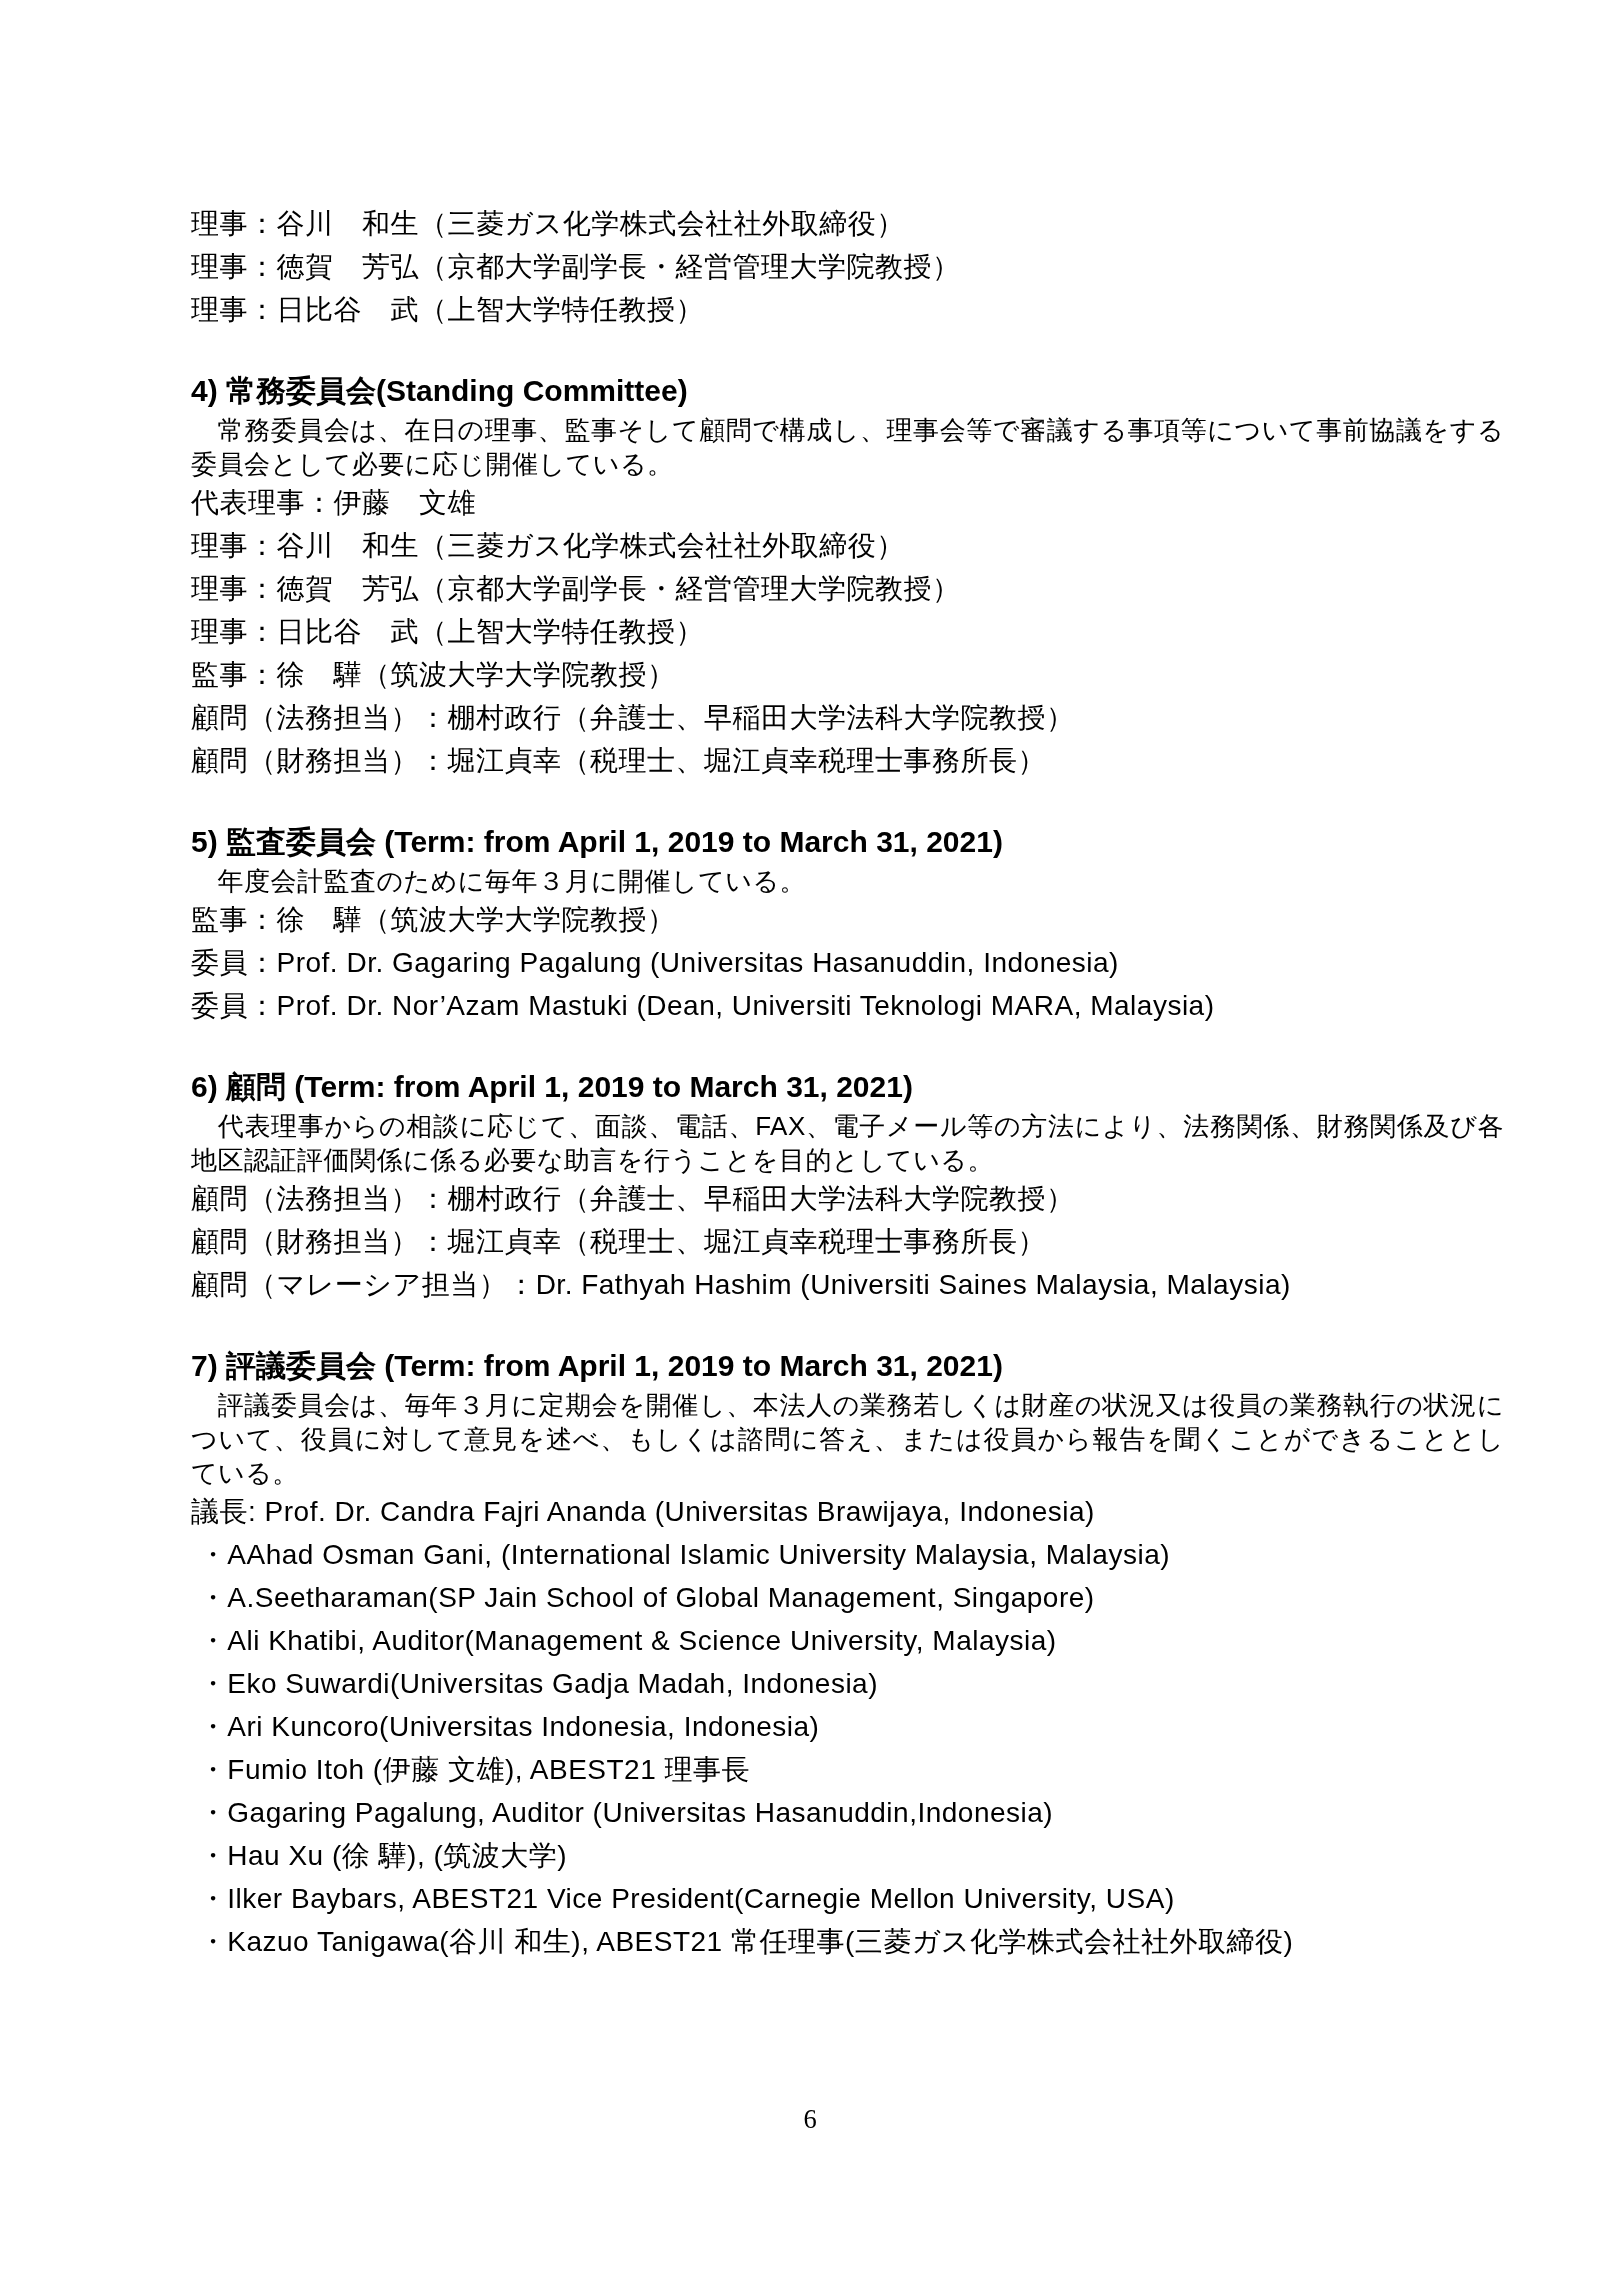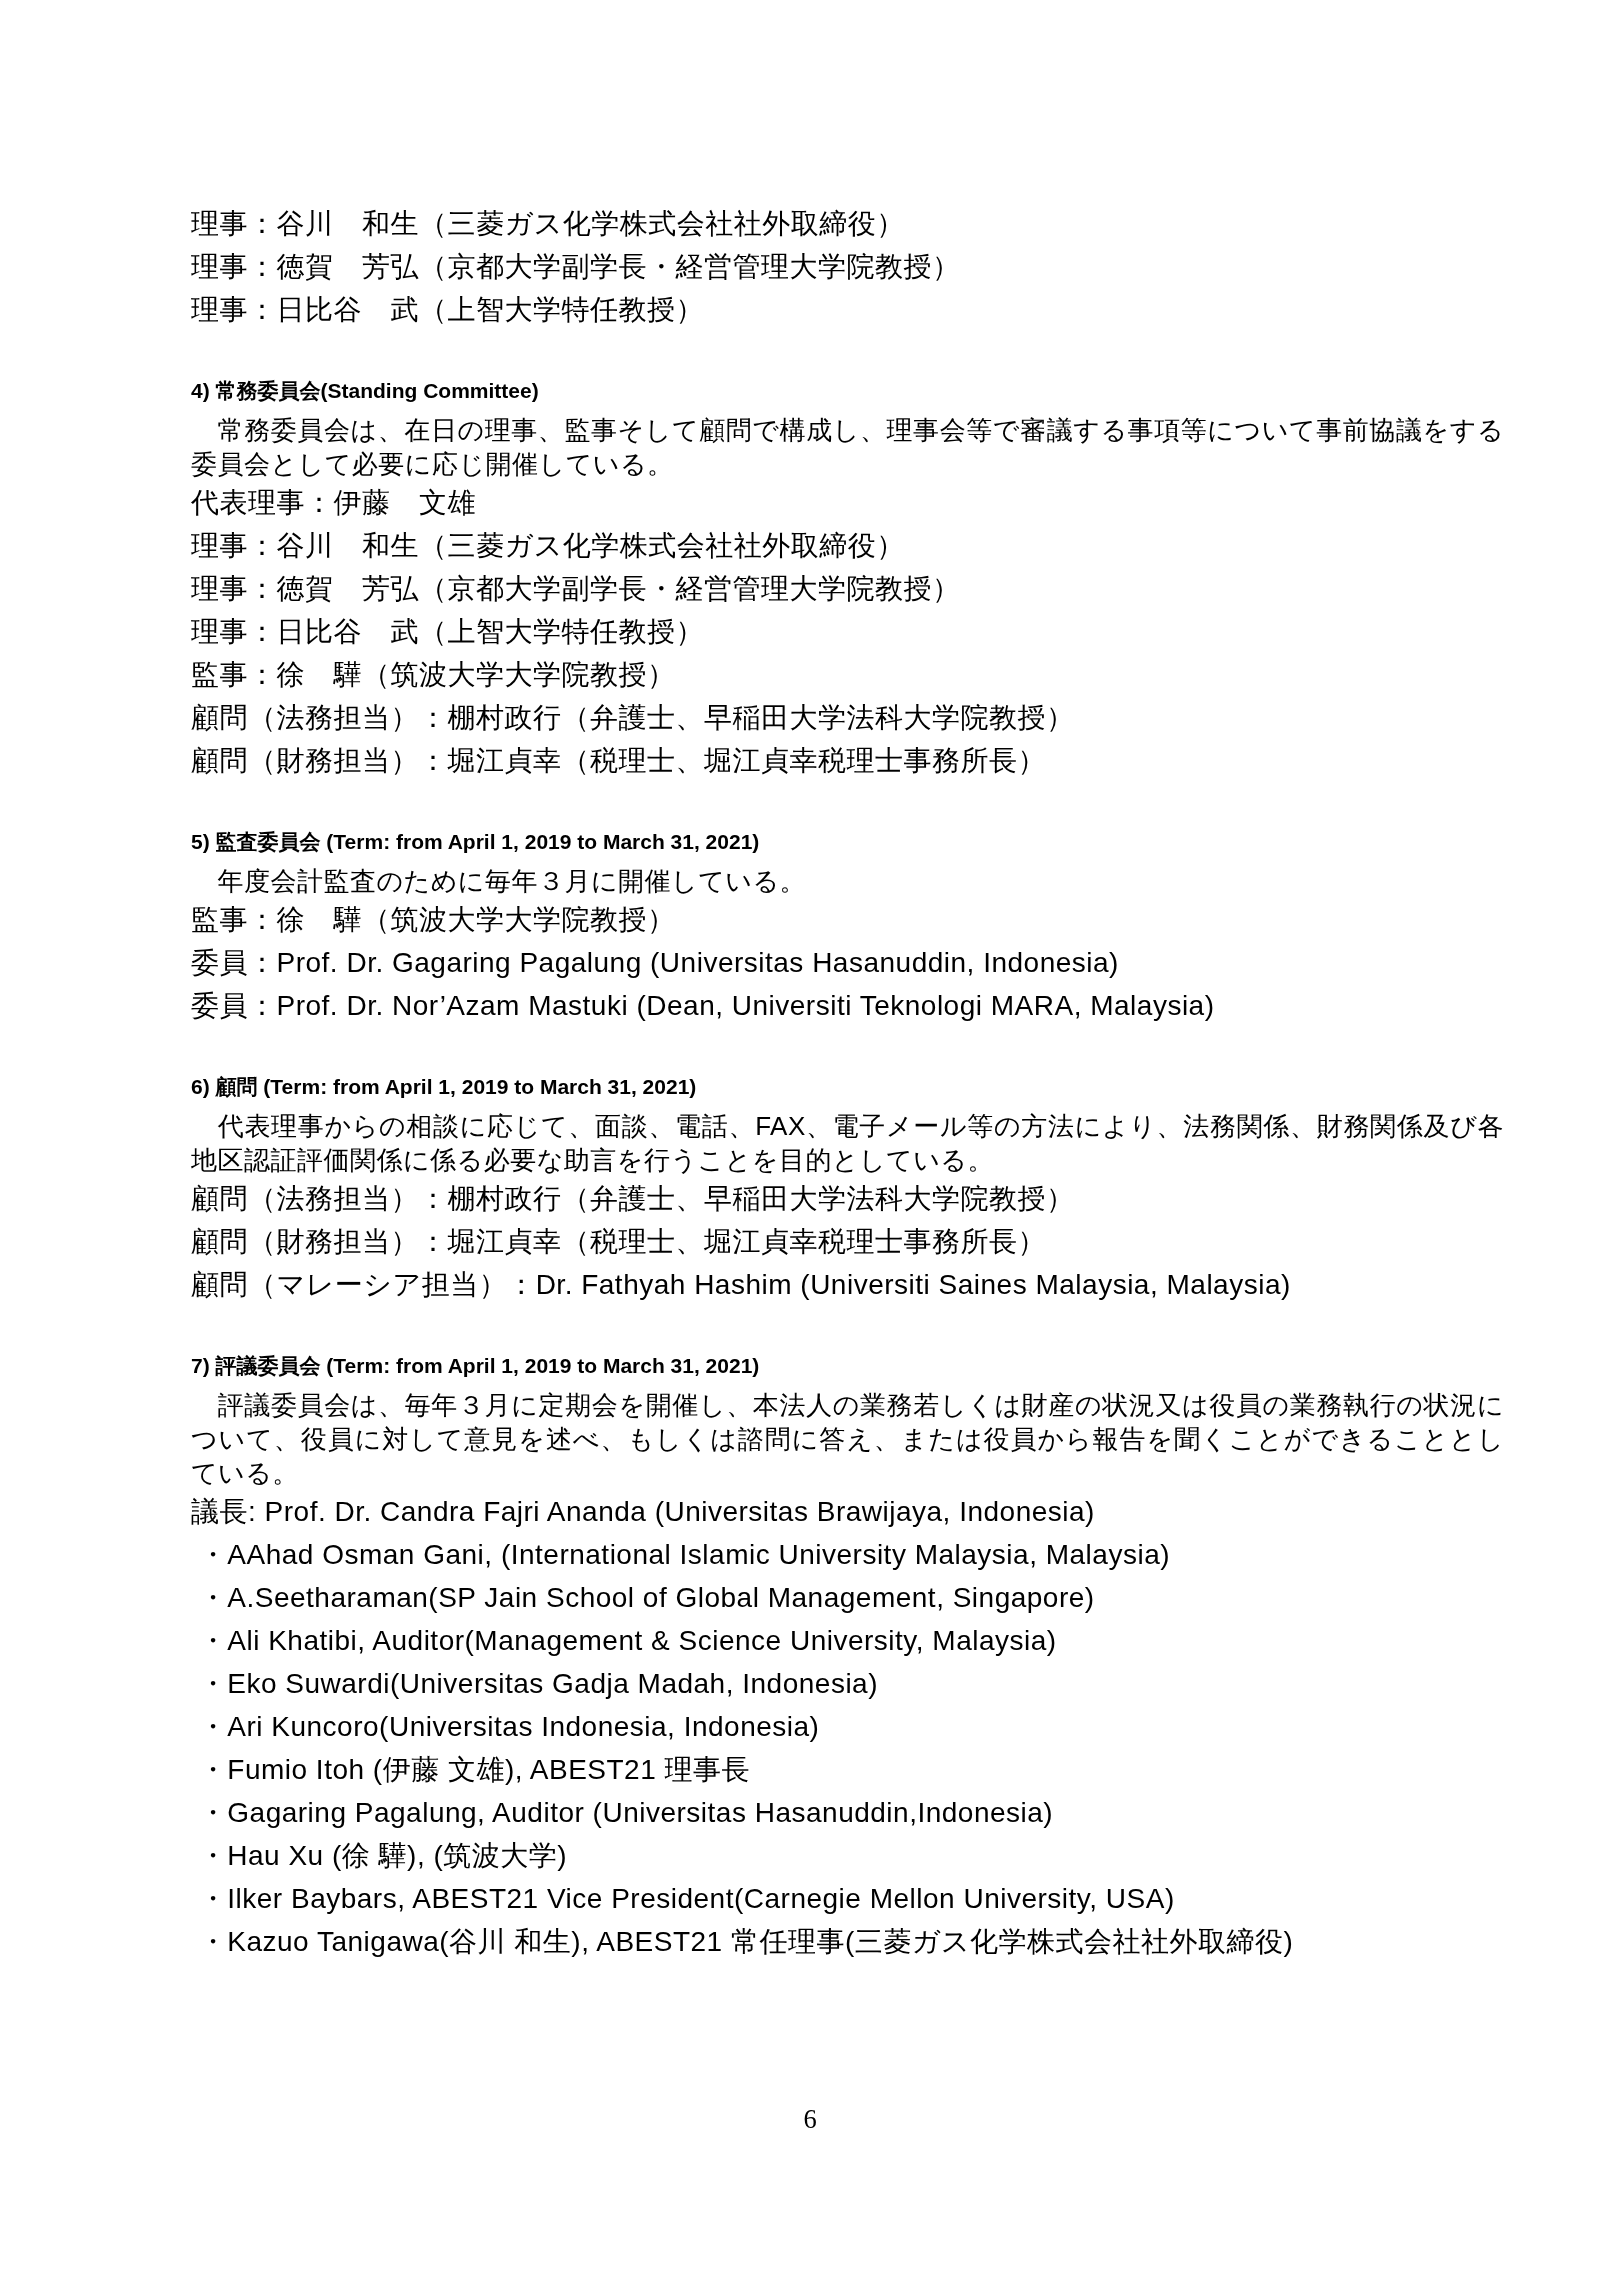--- a/index.html
+++ b/index.html
@@ -29,21 +29,21 @@
   }
   .para {
     margin: 0;
     font-size: 26px;
     line-height: 34px;
     text-align: justify;
     letter-spacing: 0.5px;
   }
   .heading {
     margin: 37px 0 0 0;
-    font-size: 21px;
+    font-size: 30px;
     line-height: 45px;
     height: 45px;
     font-weight: bold;
     white-space: pre;
   }
   .heading .term { font-weight: bold; }
   .councilor { padding-left: 7.8px; }
   .page-footer {
     position: absolute;
     top: 2105px;

